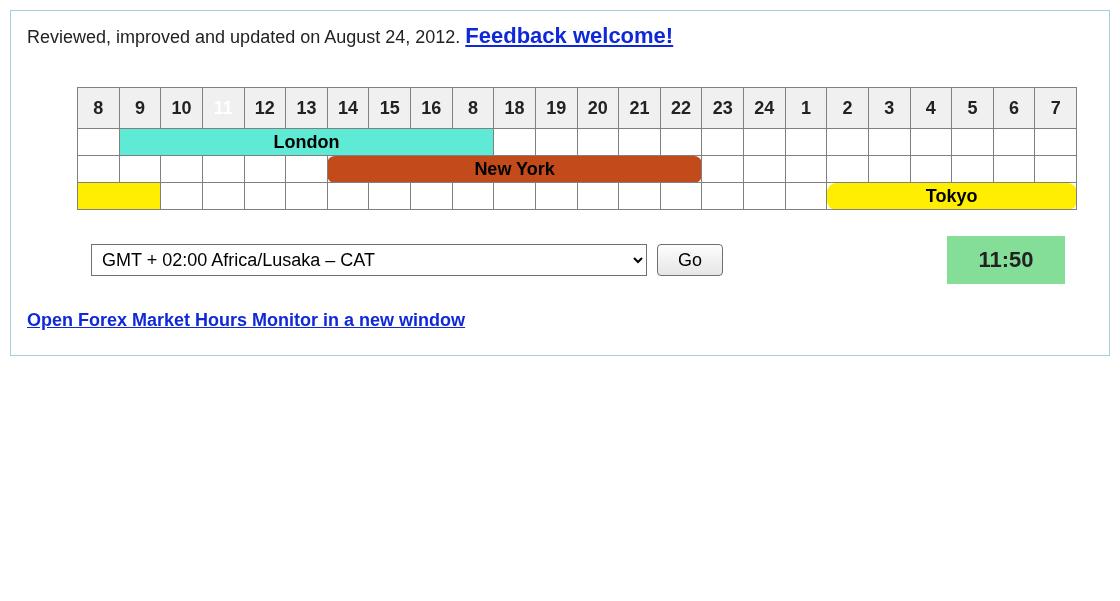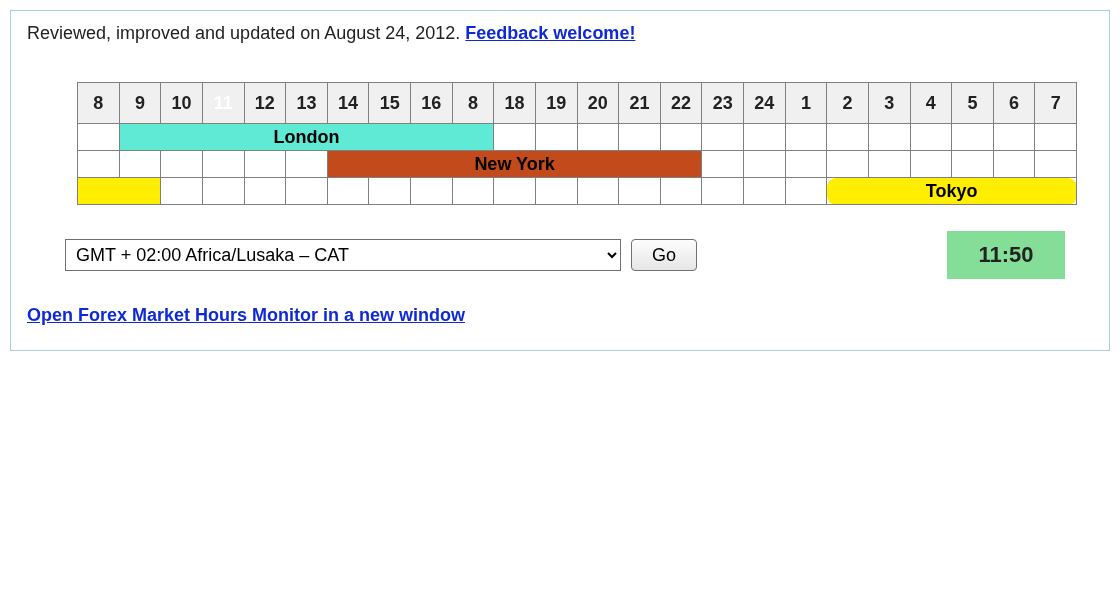--- a/index.html
+++ b/index.html
@@ -20,21 +20,21 @@
     margin: 18px 0 30px 2px;
   }
   .intro {
     font-size: 18px;
     margin: 0 0 38px 2px;
   }
   .intro a {
     color: #0f29d8;
     font-weight: bold;
     text-decoration: underline;
-    font-size: 18px;
+    font-size: 22px;
   }
   .grid-wrap {
     margin-left: 52px;
     margin-right: 30px;
   }
   table.fx {
     border-collapse: collapse;
     width: 1000px;
     table-layout: fixed;
   }
@@ -52,28 +52,28 @@
     height: 40px;
     font-size: 18px;
   }
   th.current {
     background: #6f6f6f;
     color: #fff;
     font-size: 22px;
   }
   td.bar { color: #000; font-weight: bold; font-size: 18px; }
   td.london  { background: #5eead4; margin-left: 12px; }
-  td.newyork { background: #c34a1a; }
+  td.newyork { background: #c34a1a; border-radius: 8px; }
   td.sydney  { background: #0b5ed7; color:#000; }
   td.tokyo   { background: #ffee00; border-radius: 9px; }
   td.sydney-wrap { background:#0b5ed7; }
   td.tokyo-wrap  { background:#ffee00; }
 
   .controls {
-    margin: 26px 0 12px 40px;
+    margin: 26px 0 12px 66px;
     display: flex;
     align-items: center;
     gap: 10px;
   }
   .tz-select {
     font-size: 18px;
     padding: 4px 6px;
     width: 556px;
     height: 32px;
     border: 1px solid #707070;

